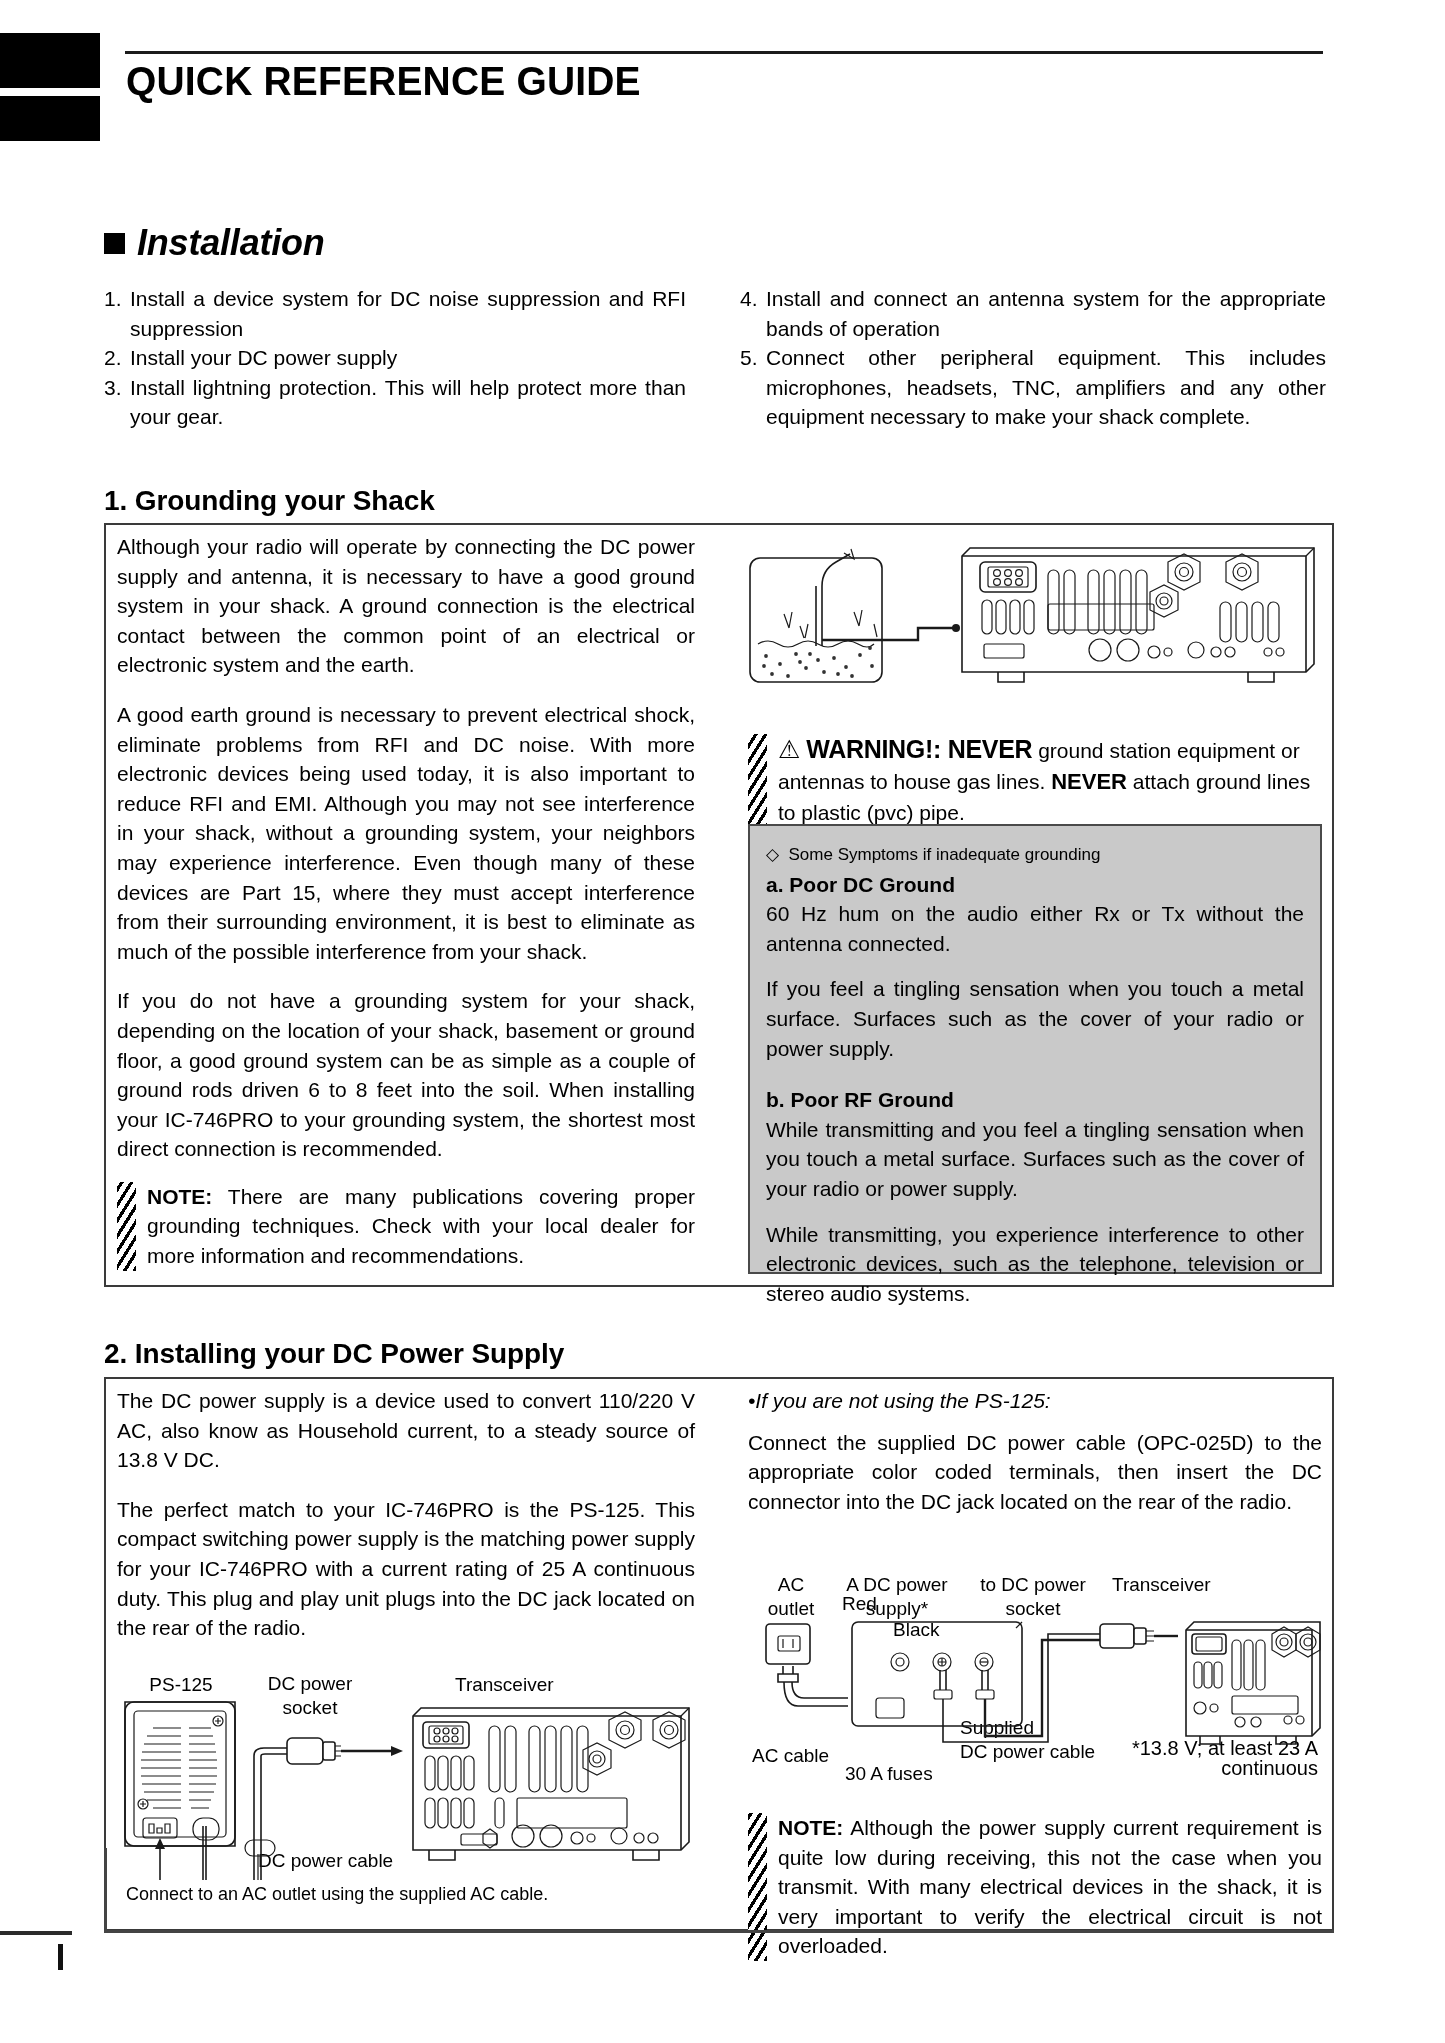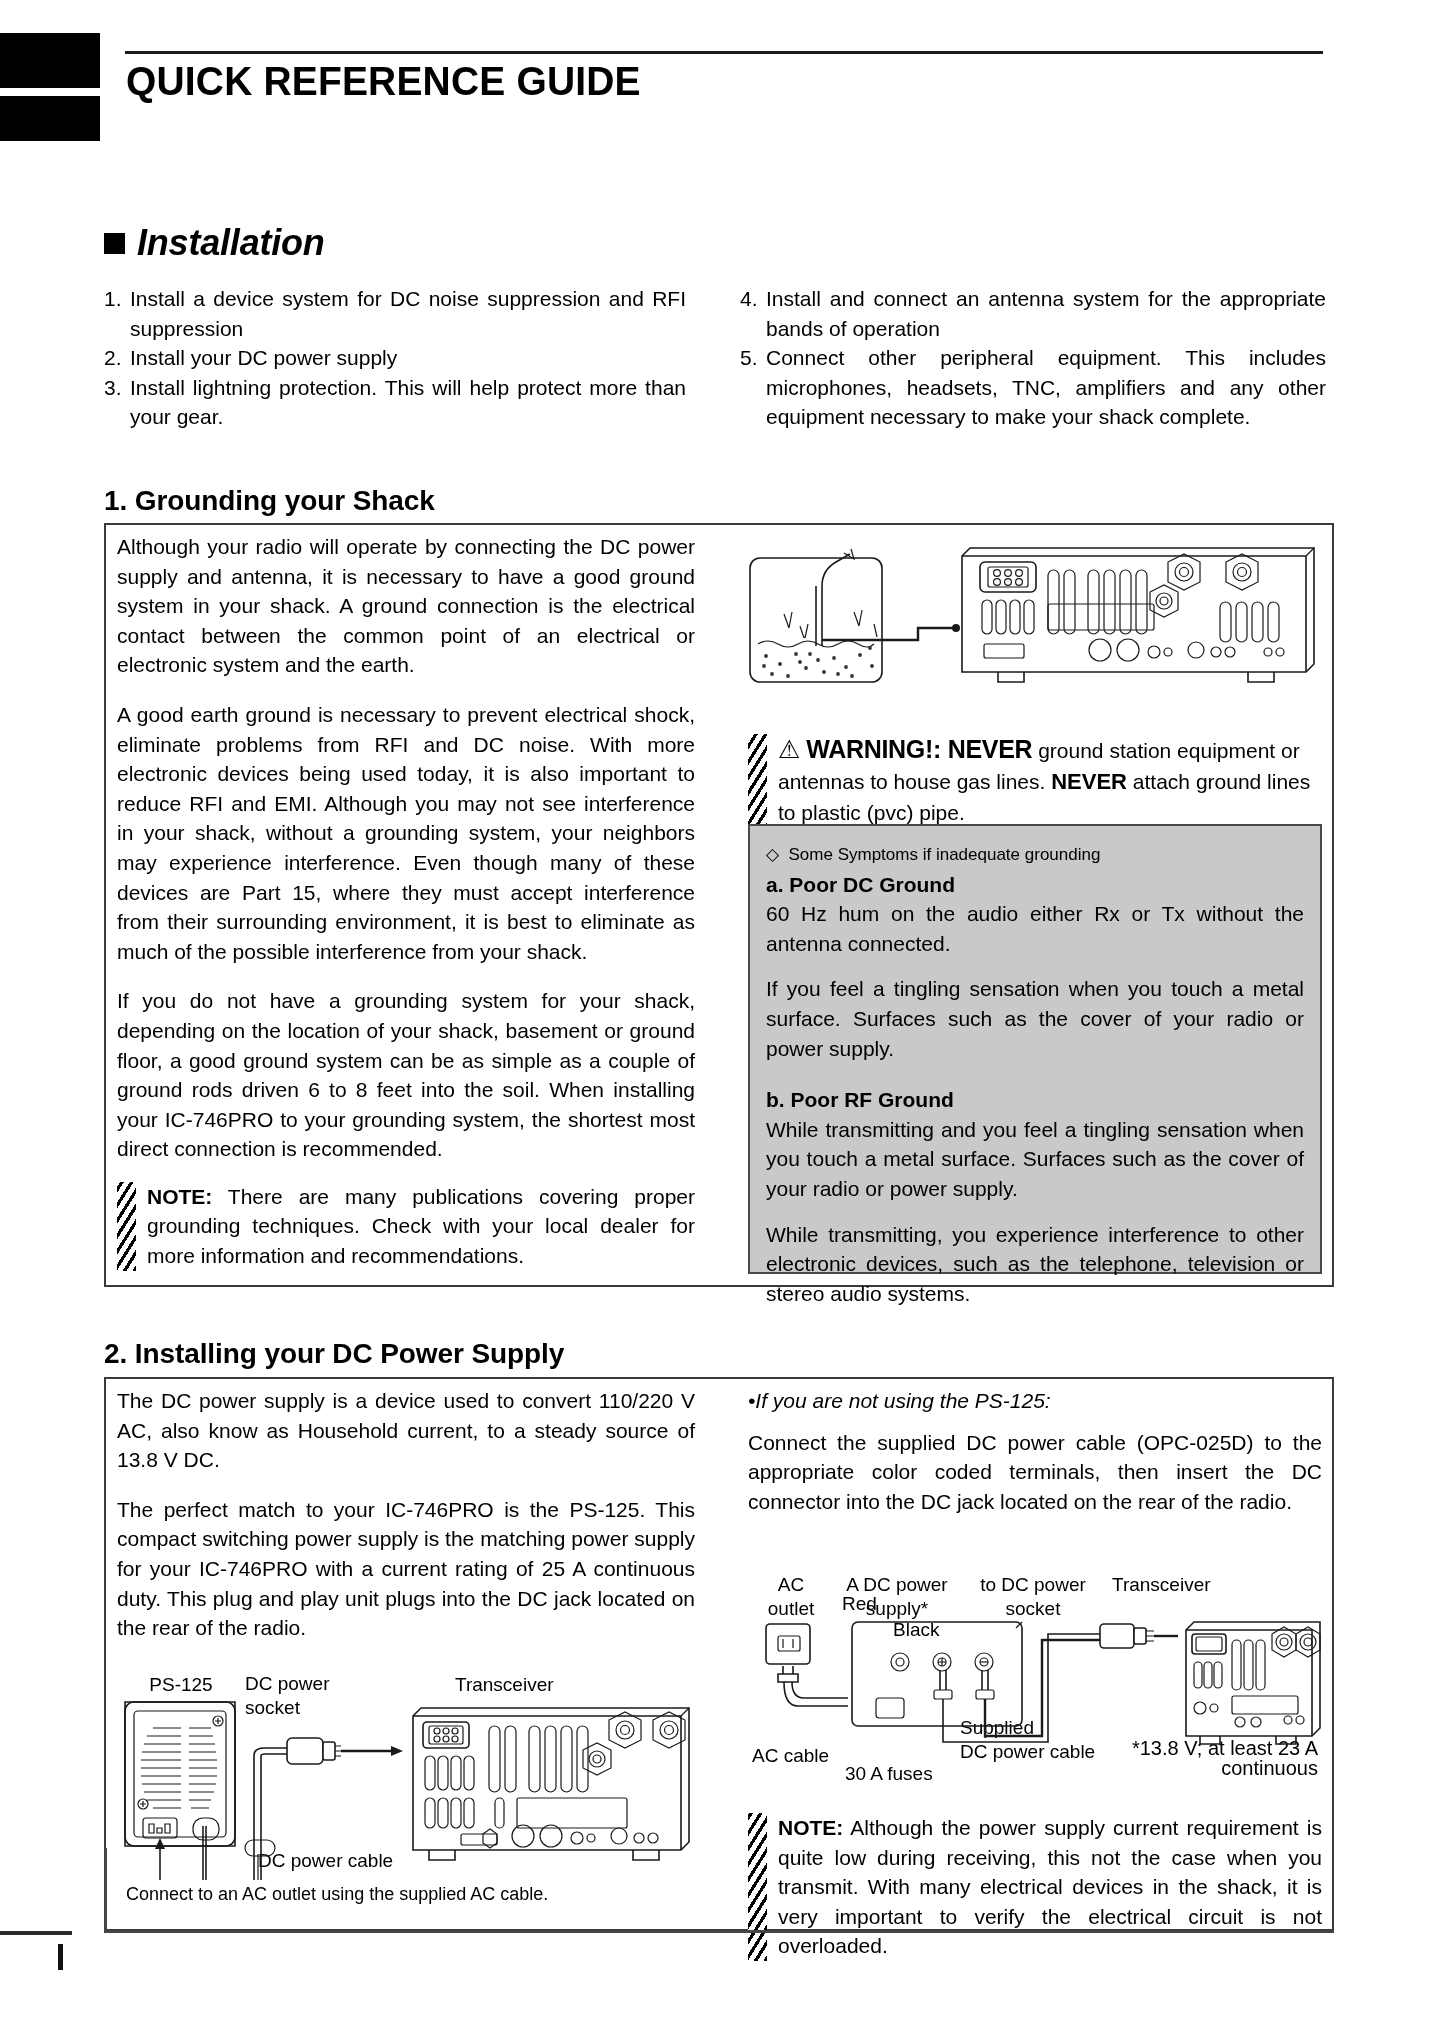--- a/index.html
+++ b/index.html
@@ -269,21 +269,21 @@
     <div class="para" style="margin-bottom:20px;">The DC power supply is a device used to convert 110/220 V AC, also know as Household current, to a steady source of 13.8 V DC.</div>
     <div class="para">The perfect match to your IC-746PRO is the PS-125. This compact switching power supply is the matching power supply for your IC-746PRO with a current rating of 25 A continuous duty. This plug and play unit plugs into the DC jack located on the rear of the radio.</div>
   </div>
 
   <div style="position:absolute;left:748px;top:1386px;width:574px;">
     <div class="para left" style="font-style:italic;font-weight:500;margin-bottom:12px;">•If you are not using the PS-125:</div>
     <div class="para">Connect the supplied DC power cable (OPC-025D) to the appropriate color coded terminals, then insert the DC connector into the DC jack located on the rear of the radio.</div>
   </div>
 
   <div class="dlab c" style="left:126px;top:1673px;width:110px;">PS-125</div>
-  <div class="dlab" style="left:245px;top:1672px;width:130px;white-space:pre-line;">DC power
+  <div class="dlab" style="left:245px;top:1672px;width:130px;white-space:pre-line;text-align:center;">DC power
 socket</div>
   <div class="dlab" style="left:455px;top:1673px;">Transceiver</div>
   <div class="dlab" style="left:258px;top:1849px;">DC power cable</div>
   <div class="cap" style="left:126px;top:1884px;">Connect to an AC outlet using the supplied AC cable.</div>
 
   <div style="position:absolute;left:117px;top:1694px;">
     <svg width="580" height="190" viewBox="0 0 580 190">
 
       <path class="ln" d="M8 8 L118 8 L118 152 L8 152 Z" rx="8"></path>
       <rect class="ln" x="8" y="8" width="110" height="144" rx="9"></rect>

